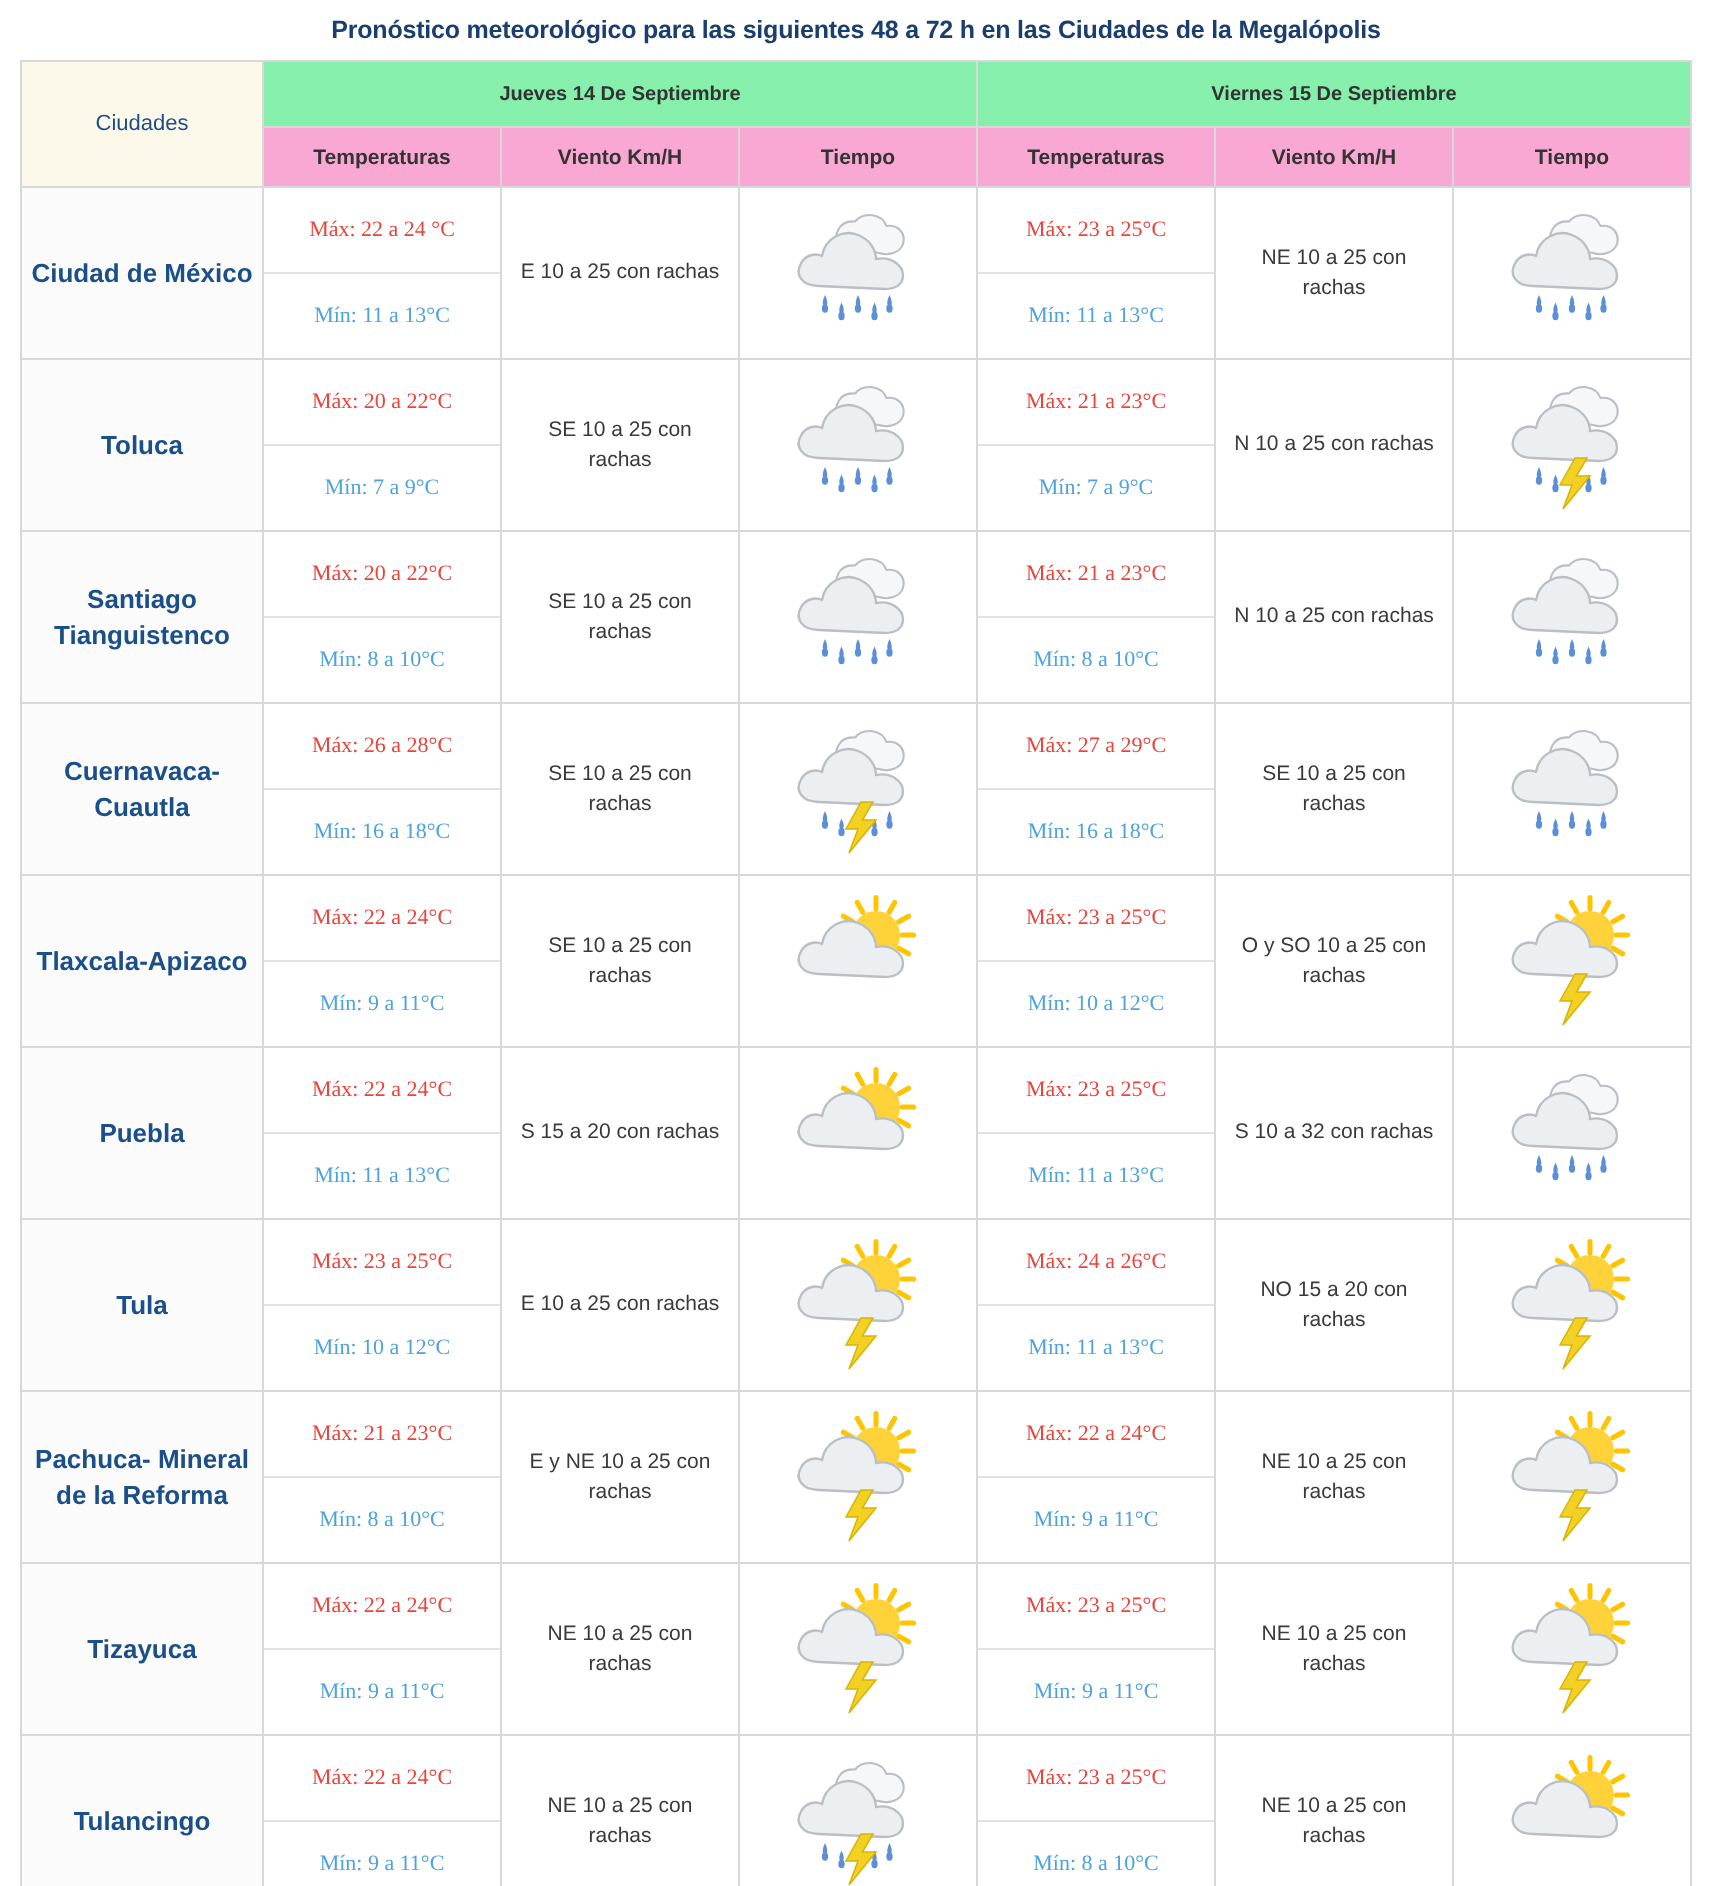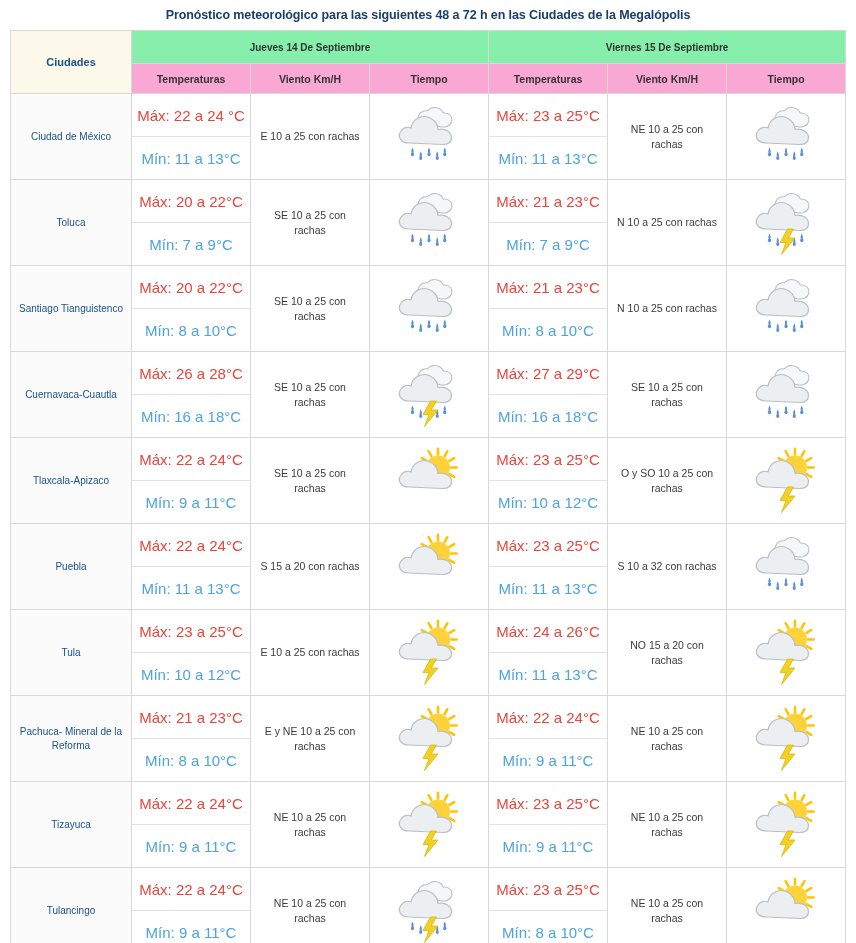--- a/index.html
+++ b/index.html
@@ -34,21 +34,21 @@
   }
   table.weather td, table.weather th {
     border: 1px solid #d8d8d8;
     vertical-align: middle;
     text-align: center;
   }
   th.hdr-cities {
     background: #fdf9ea;
     color: #1a4f8a;
     font-size: 11px;
-    font-weight: bold;
+    font-weight: normal;
     width: 118px;
   }
   th.hdr-day {
     background: #86efac;
     color: #333333;
     font-size: 10px;
     font-weight: bold;
     height: 30px;
   }
   th.hdr-sub {
@@ -58,35 +58,36 @@
     font-weight: bold;
     height: 27px;
   }
   .col-temp { width: 136px; }
   .col-wind { width: 102px; }
   .col-sky  { width: 117px; }
 
   td.city {
     background: #fbfbfb;
     color: #1a4f8a;
-    font-size: 10px;
-    font-weight: normal;
+    font-size: 13px;
+    font-weight: bold;
     line-height: 1.35;
     padding: 2px 4px;
   }
   td.temps {
     padding: 0;
     background: #ffffff;
   }
   td.temps .tmax, td.temps .tmin {
     height: 42px;
     display: flex;
     align-items: center;
     justify-content: center;
-    font-size: 15px;
+    font-size: 11px;
+    font-family: Liberation Serif, serif;
   }
   td.temps .tmax {
     color: #e8453c;
     border-bottom: 1px solid #e2e2e2;
   }
   td.temps .tmin {
     color: #4ea3dd;
   }
   td.wind {
     font-size: 10.5px;

